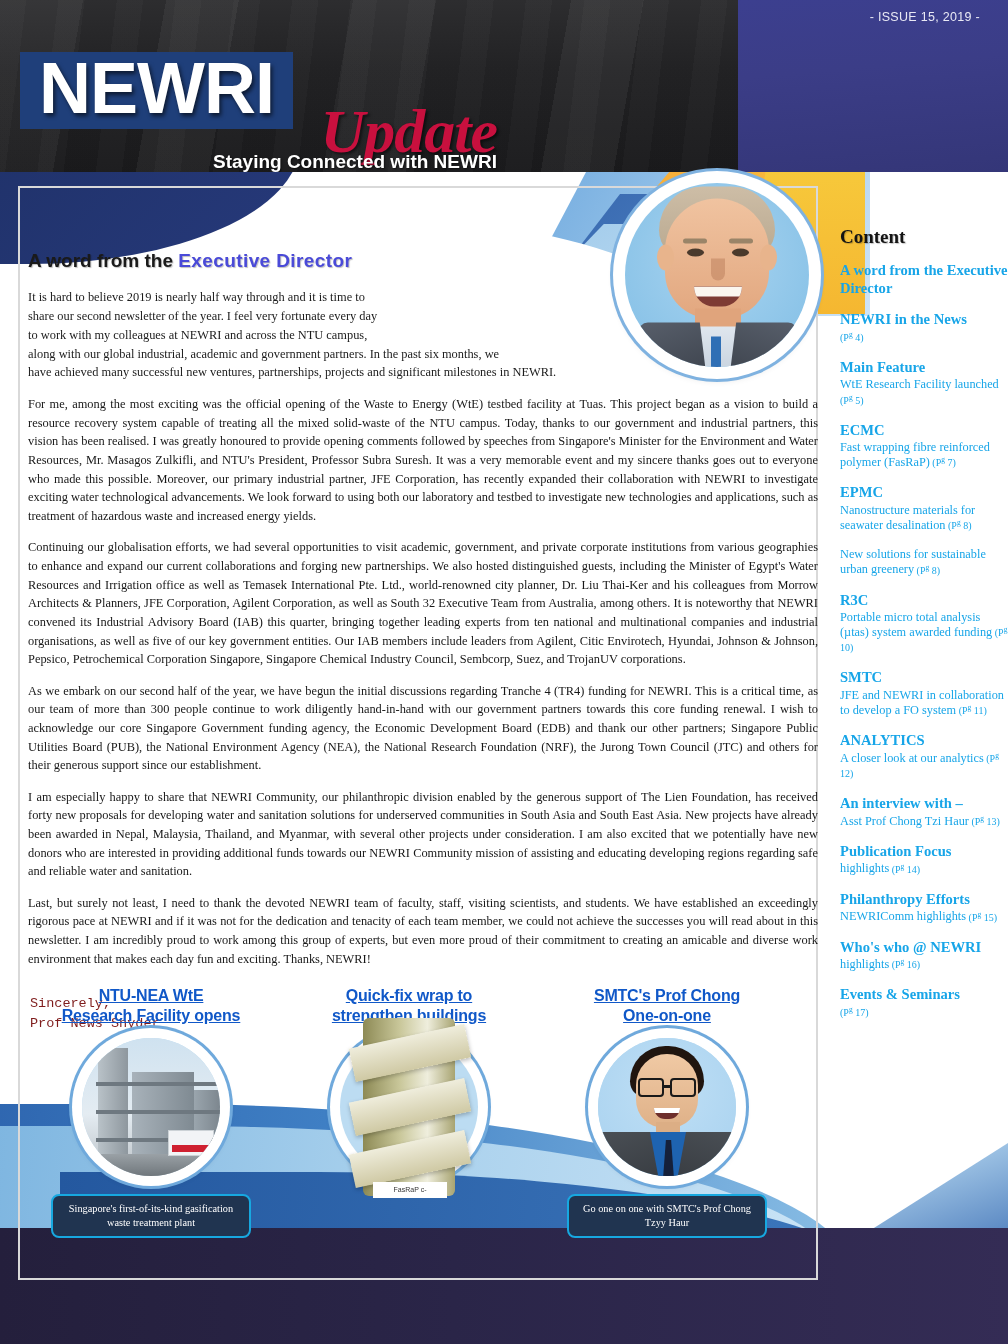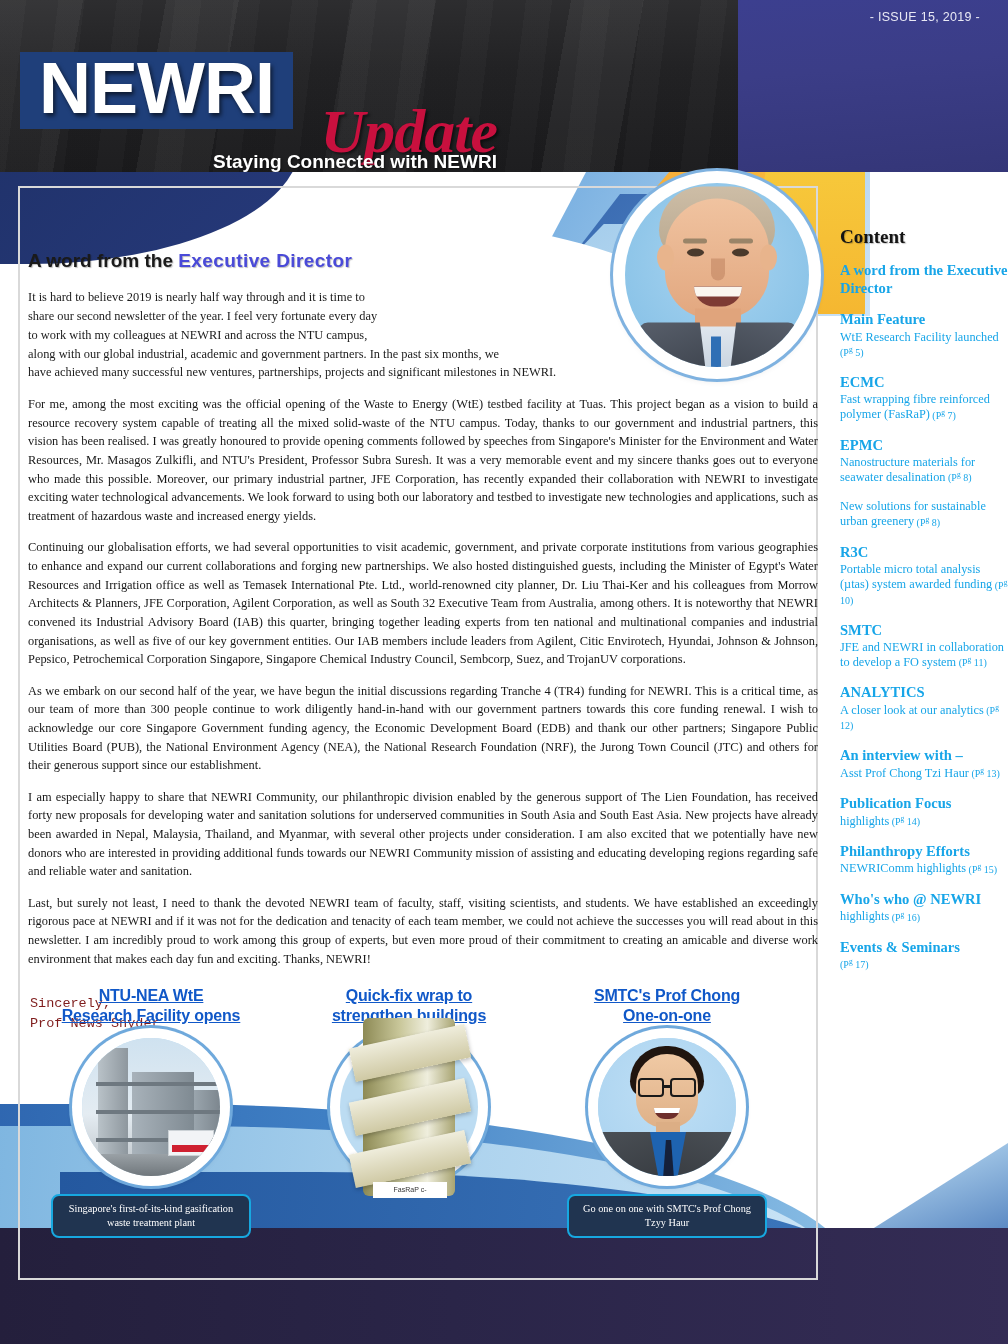--- a/index.html
+++ b/index.html
@@ -439,20 +439,24 @@
     </div>
   </div>
 
   <div class="sidebar">
     <div class="content-heading">Content</div>
     <div id="toc-list">
         <div class="toc-item">
           <div class="toc-head">A word from  the Executive Director</div>
         </div>
         <div class="toc-item">
+          <div class="toc-head">NEWRI in the News</div>
+          <div class="toc-sub"><span class="pg"> (P<sup>g</sup> 4)</span></div>
+        </div>
+        <div class="toc-item">
           <div class="toc-head">Main Feature</div>
           <div class="toc-sub">WtE Research Facility launched<span class="pg"> (P<sup>g</sup> 5)</span></div>
         </div>
         <div class="toc-item">
           <div class="toc-head">ECMC</div>
           <div class="toc-sub">Fast wrapping fibre reinforced polymer (FasRaP)<span class="pg"> (P<sup>g</sup> 7)</span></div>
         </div>
         <div class="toc-item">
           <div class="toc-head">EPMC</div>
           <div class="toc-sub">Nanostructure materials  for seawater desalination<span class="pg"> (P<sup>g</sup> 8)</span></div>

